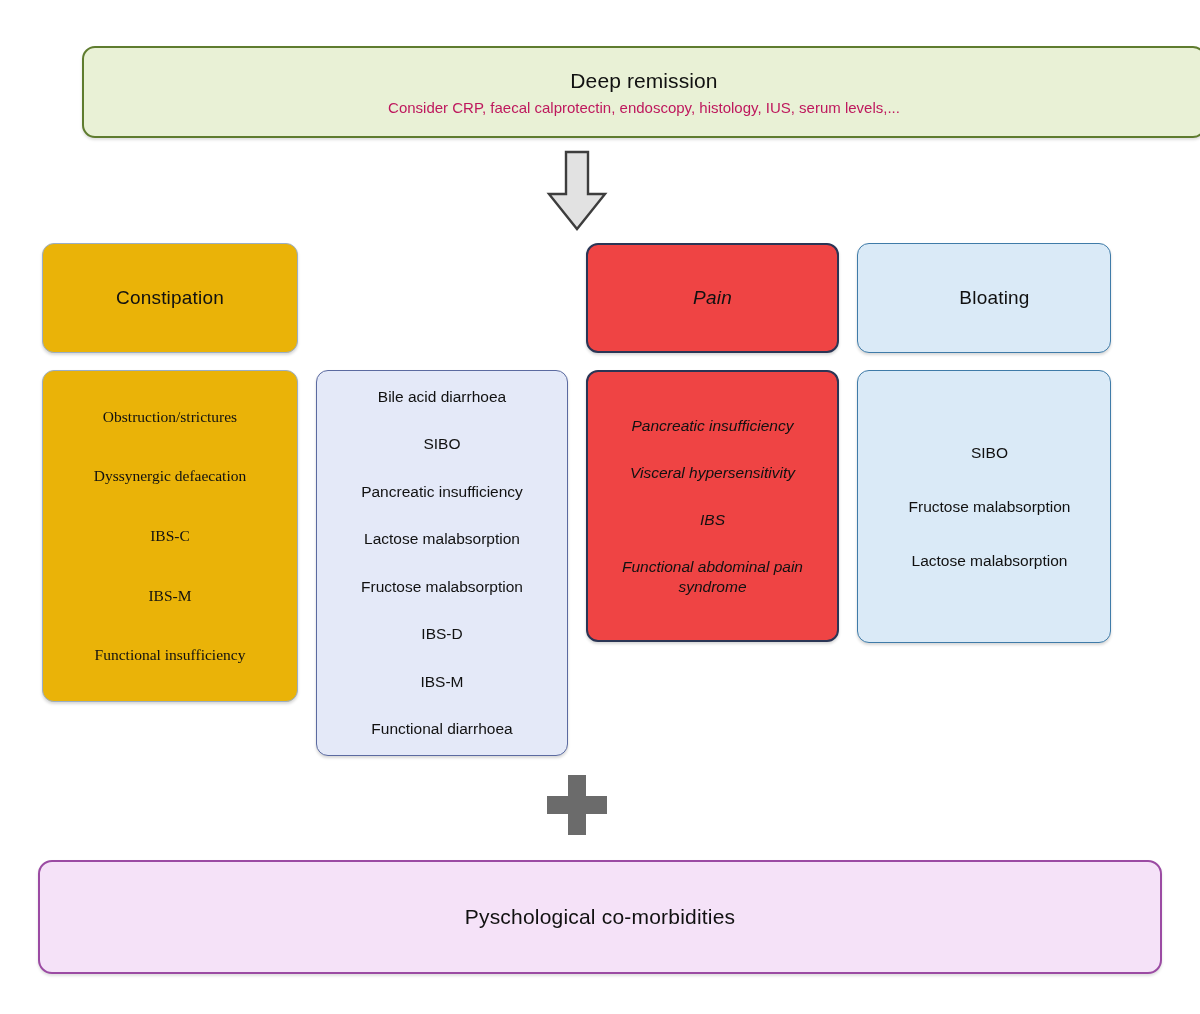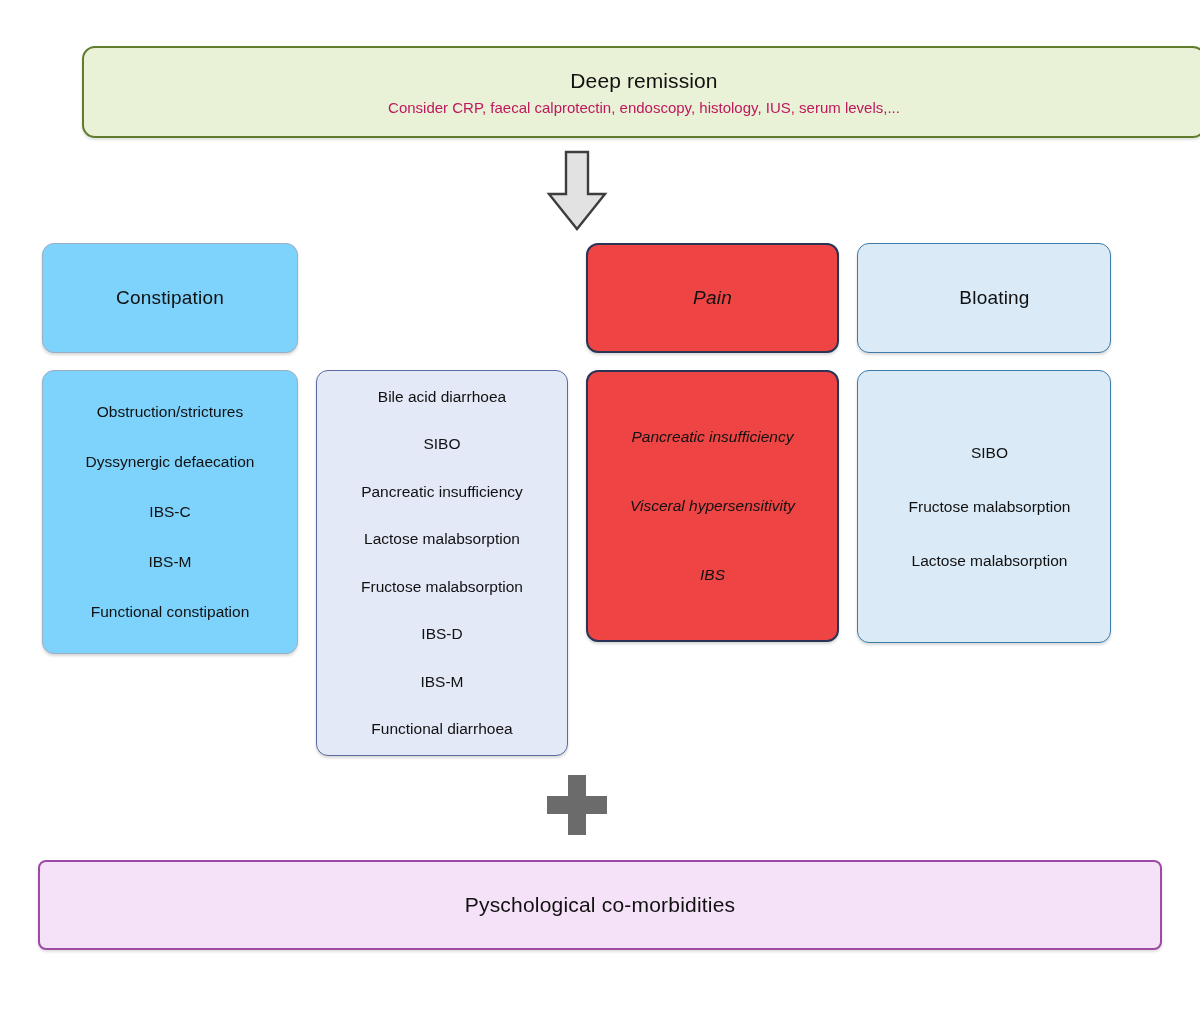--- a/index.html
+++ b/index.html
@@ -85,49 +85,49 @@
     line-height: 20px;
     color: #111;
   }
 
   
   .col-1 { left: 42px;  width: 256px; }
   .col-2 { left: 316px; width: 252px; }
   .col-3 { left: 586px; width: 253px; }
   .col-4 { left: 857px; width: 254px; padding-left: 21px; }
 
-  .h-1 { height: 284px; }  
+  .h-1 { height: 332px; font-family: Liberation Serif, serif; }  
   .h-2 { height: 386px; }  
   .h-3 { height: 272px; }  
   .h-4 { height: 273px; }  
 
   
-  .pal-constipation { background: #7dd3fc; border: 1.6px solid #9aaec6; }
+  .pal-constipation { background: #eab308; border: 1.6px solid #9aaec6; }
   .pal-diarrhoea    { background: #e4e9f8; border: 1.8px solid #5b6aa0; }
   .pal-pain         { background: #ef4444; border: 2px   solid #2a3555; font-style: italic; }
   .pal-bloating     { background: #daeaf7; border: 1.8px solid #3f7ba8; }
 
   
   #plus-sign {
     position: absolute;
     left: 547px;
     top: 775px;
     width: 60px;
     height: 60px;
   }
 
   
   #psychological {
     left: 38px;
     top: 860px;
     width: 1124px;
-    height: 90px;
+    height: 114px;
     background: #f5e2f8;
     border: 2px solid #9b4ba3;
-    border-radius: 8px;
+    border-radius: 14px;
     box-shadow: 0 2px 3px rgba(0,0,0,0.13);
   }
   #psychological .title {
     font-size: 21px;
     letter-spacing: 0.2px;
     color: #111;
   }
 </style>
 </head>
 <body>
@@ -156,38 +156,39 @@
 
   <div class="box header-box col-4 pal-bloating">
     <span>Bloating</span>
   </div>
 
   <div class="box content-box col-1 h-1 pal-constipation" style="justify-content:space-around;">
     <div class="item">Obstruction/strictures</div>
     <div class="item">Dyssynergic defaecation</div>
     <div class="item">IBS-C</div>
     <div class="item">IBS-M</div>
-    <div class="item">Functional constipation</div>
+    <div class="item">Functional insufficiency</div>
   </div>
 
   <div class="box content-box col-2 h-2 pal-diarrhoea" style="justify-content:space-between;">
     <div class="item">Bile acid diarrhoea</div>
     <div class="item">SIBO</div>
     <div class="item">Pancreatic insufficiency</div>
     <div class="item">Lactose malabsorption</div>
     <div class="item">Fructose malabsorption</div>
     <div class="item">IBS-D</div>
     <div class="item">IBS-M</div>
     <div class="item">Functional diarrhoea</div>
   </div>
 
   <div class="box content-box col-3 h-3 pal-pain" style="justify-content:space-around; padding:30px 14px;">
     <div class="item">Pancreatic insufficiency</div>
     <div class="item">Visceral hypersensitivity</div>
     <div class="item">IBS</div>
+    <div class="item" style="max-width:215px;">Functional abdominal pain syndrome</div>
   </div>
 
   <div class="box content-box col-4 h-4 pal-bloating" style="justify-content:center; gap:34px;">
     <div class="item">SIBO</div>
     <div class="item">Fructose malabsorption</div>
     <div class="item">Lactose malabsorption</div>
   </div>
 
   <div id="plus-sign">
     <svg width="60" height="60" viewBox="0 0 60 60" xmlns="http://www.w3.org/2000/svg">

